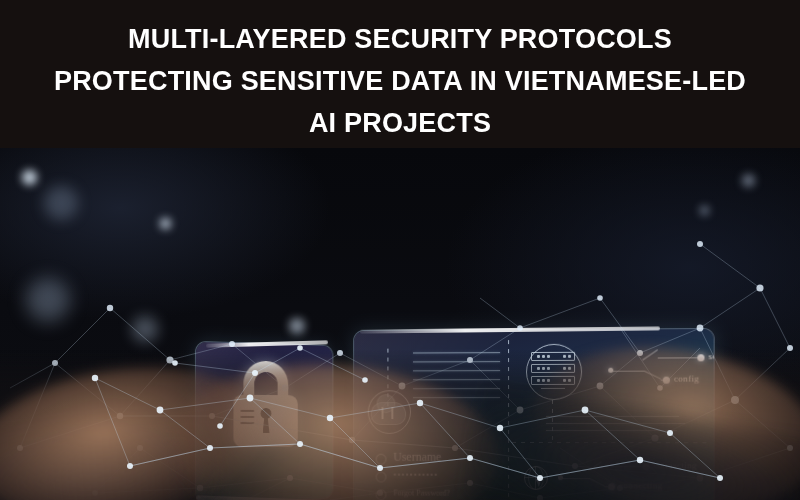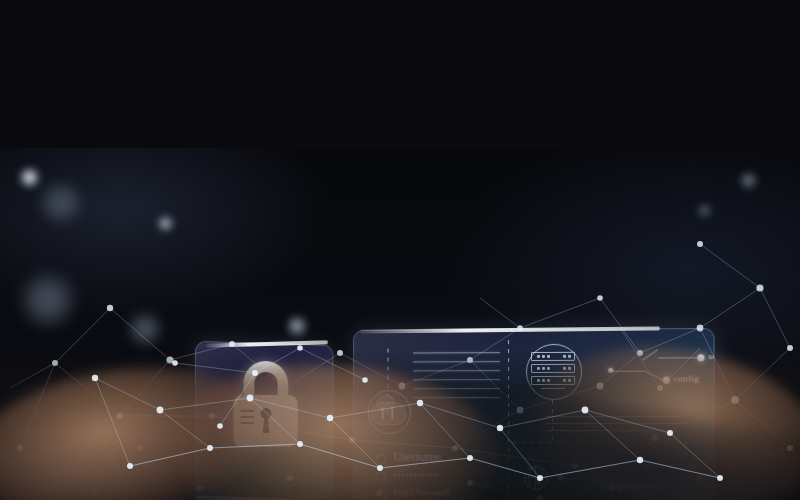--- a/index.html
+++ b/index.html
@@ -331,14 +331,17 @@
           <circle cx="255" cy="225" r="3"></circle>  
           <circle cx="300" cy="200" r="2.8"></circle>
         <circle cx="365" cy="232" r="2.8"></circle>
           <circle cx="220" cy="278" r="2.8"></circle>
           <circle cx="175" cy="215" r="2.8"></circle>
       </g>
     </svg>
 
   </div>
 
+  <div class="header">
+    <div class="header-title">Multi-Layered Security Protocols Protecting Sensitive Data in Vietnamese-Led AI Projects</div>
+  </div>
 
 </div>
 
 </body></html>

